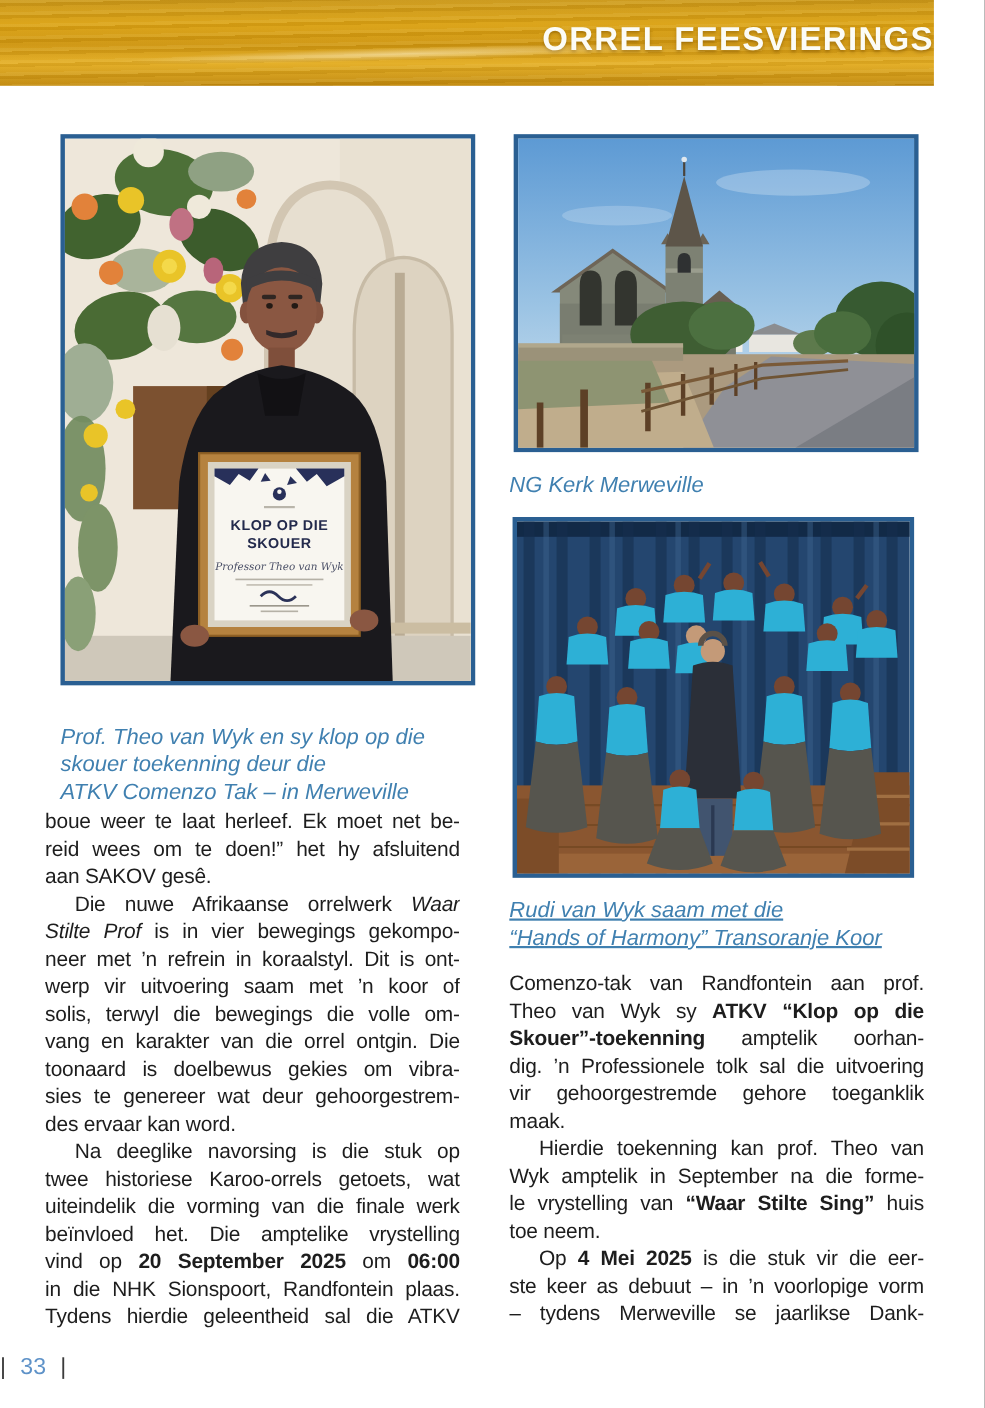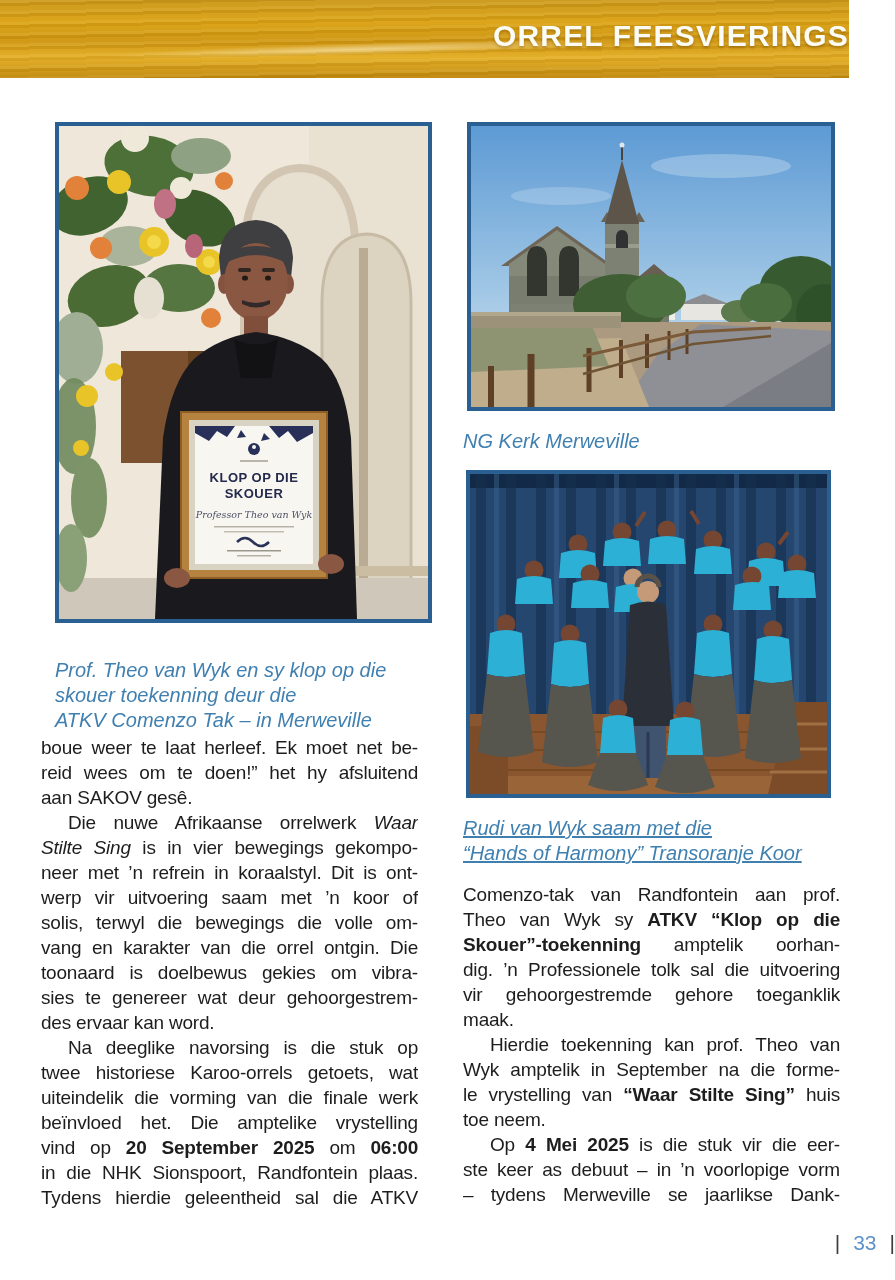--- a/index.html
+++ b/index.html
@@ -37,21 +37,21 @@
     letter-spacing:-0.2px;}
   .col-left {left:41px; top:735px;}
   .col-right{left:463px;top:882px;}
   .bline{text-align:justify;text-align-last:justify;height:25px;overflow:hidden;}
   .bline.last{text-align-last:left;}
   .bline.ind{text-indent:27px;}
   .bline .b{font-weight:700;}
   .bline .i{font-style:italic;}
 
   
-  .pagefoot{position:absolute;left:0;top:1231px;width:895px;text-align:right;
+  .pagefoot{position:absolute;left:0;top:1231px;width:895px;text-align:left;
     font-size:21px;color:#3c3c3c;}
   .pagefoot .pnum{color:#5e92c8;margin:0 13px;}
 
   
   .certh{font-family:"Liberation Sans",sans-serif;font-weight:700;font-size:13px;fill:#232a4c;letter-spacing:.5px;}
   .certn{font-family:"DejaVu Serif","Liberation Serif",serif;font-style:italic;font-size:9.5px;fill:#4a4f66;}
 </style>
 </head>
 <body>
 
@@ -311,21 +311,21 @@
   <div class="caption cap-choir">
       <div>Rudi van Wyk saam met die</div>
       <div>“Hands of Harmony” Transoranje Koor</div>
     </div>
 
   <section class="bodycol col-left">
       <div class="bline"><span>boue weer te laat herleef. Ek moet net be-</span></div>
       <div class="bline"><span>reid wees om te doen!” het hy afsluitend</span></div>
       <div class="bline last"><span>aan SAKOV gesê.</span></div>
       <div class="bline ind"><span>Die nuwe Afrikaanse orrelwerk </span><span class="i">Waar</span></div>
-      <div class="bline"><span class="i">Stilte Sing</span><span> is in vier bewegings gekompo-</span></div>
+      <div class="bline"><span class="i">Stilte Prof</span><span> is in vier bewegings gekompo-</span></div>
       <div class="bline"><span>neer met ’n refrein in koraalstyl. Dit is ont-</span></div>
       <div class="bline"><span>werp vir uitvoering saam met ’n koor of</span></div>
       <div class="bline"><span>solis, terwyl die bewegings die volle om-</span></div>
       <div class="bline"><span>vang en karakter van die orrel ontgin. Die</span></div>
       <div class="bline"><span>toonaard is doelbewus gekies om vibra-</span></div>
       <div class="bline"><span>sies te genereer wat deur gehoorgestrem-</span></div>
       <div class="bline last"><span>des ervaar kan word.</span></div>
       <div class="bline ind"><span>Na deeglike navorsing is die stuk op</span></div>
       <div class="bline"><span>twee historiese Karoo-orrels getoets, wat</span></div>
       <div class="bline"><span>uiteindelik die vorming van die finale werk</span></div>

